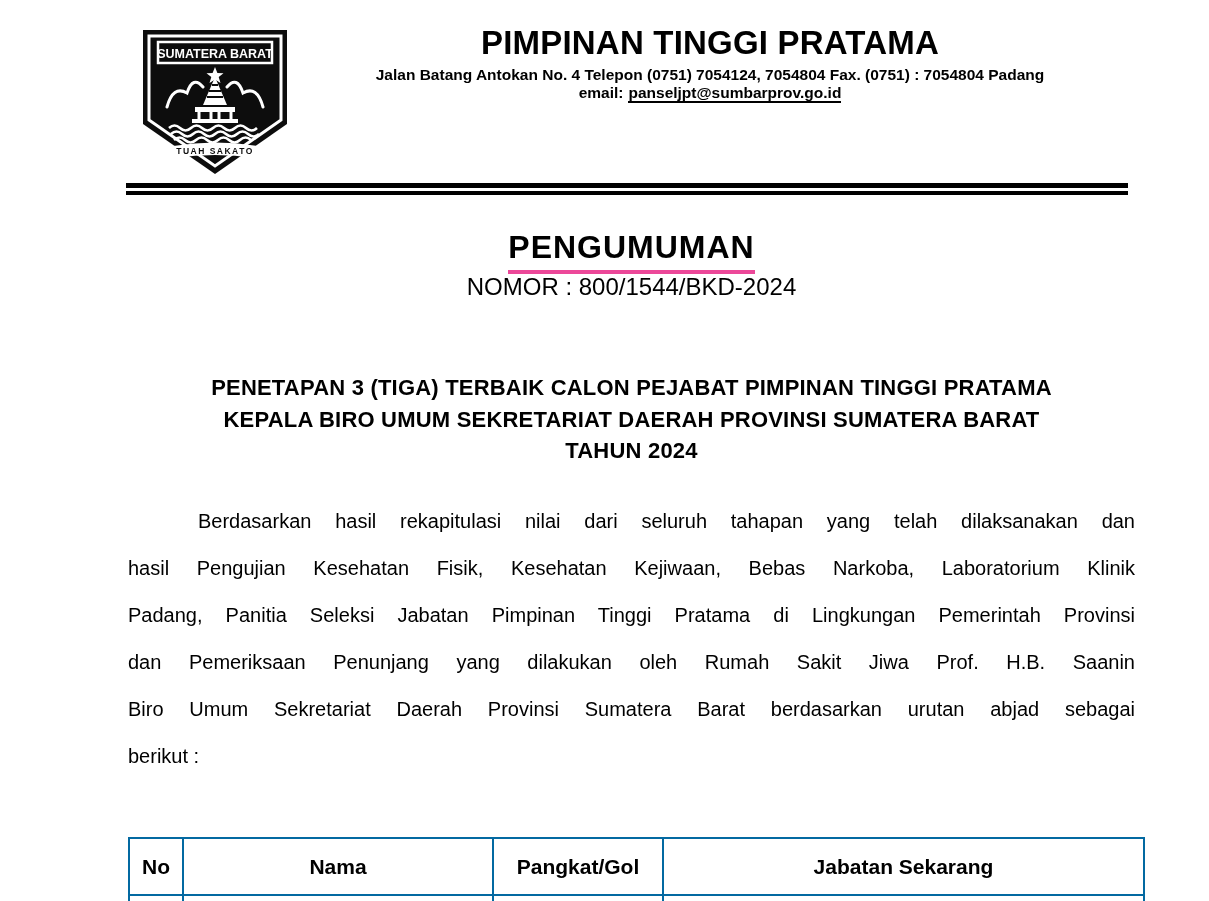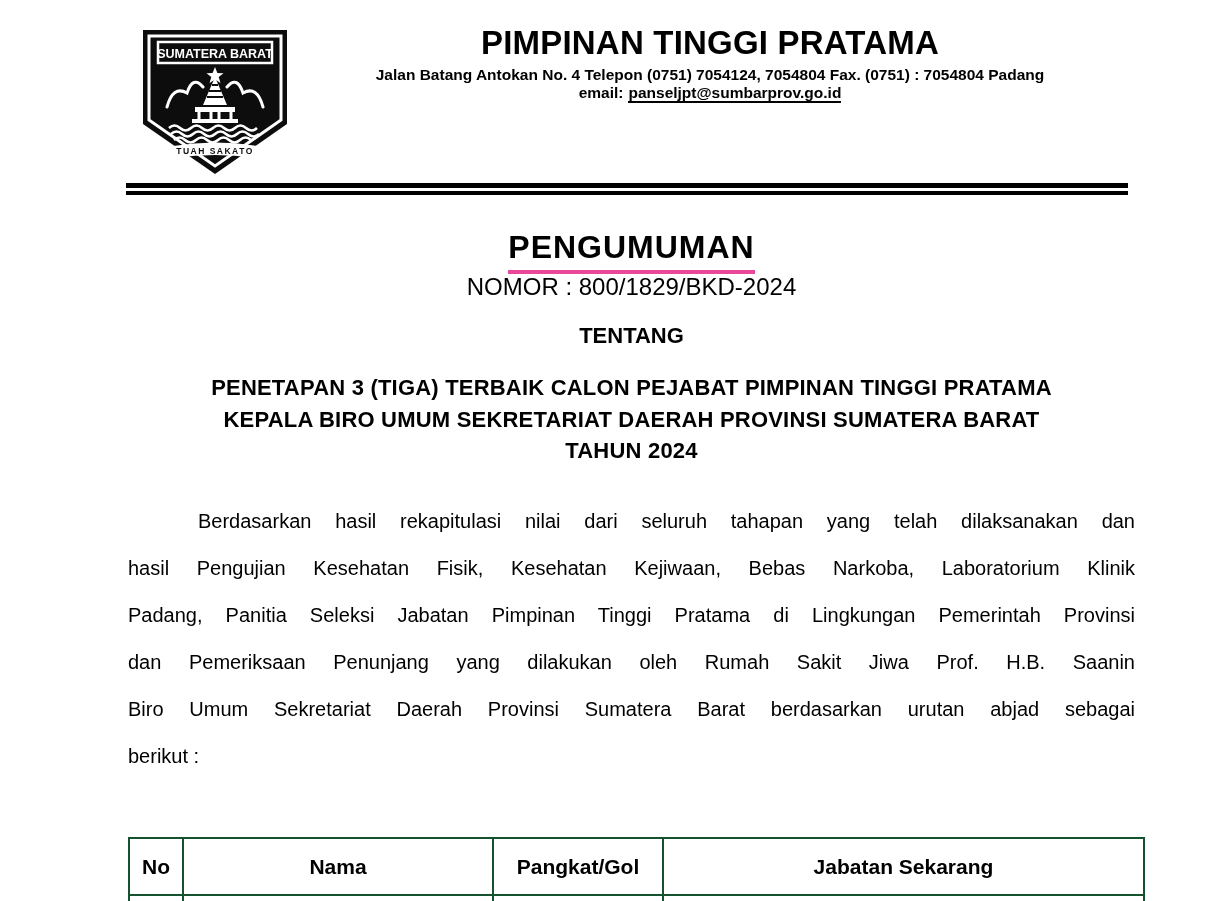--- a/index.html
+++ b/index.html
@@ -111,21 +111,21 @@
   
   .cand-table {
     position: absolute;
     left: 128px;
     top: 837px;
     width: 1007px;
     border-collapse: collapse;
     table-layout: fixed;
   }
   .cand-table th, .cand-table td {
-    border: 2px solid #14532d;
+    border: 2px solid #0369a1;
     font-size: 21px;
     font-weight: bold;
     text-align: center;
     vertical-align: middle;
     padding: 0;
   }
   .cand-table th { height: 55px; }
   .cand-table td { height: 60px; }
   .col-no  { width: 52px; }
   .col-nama { width: 308px; }
@@ -174,24 +174,21 @@
       <span class="email-label">email:</span><span class="email-addr">panseljpt@sumbarprov.go.id</span>
     </div>
   </div>
 
   <div class="double-rule"></div>
 
   <div class="content c-center pengumuman-wrap">
     <span class="pengumuman">PENGUMUMAN</span>
   </div>
   <div class="content c-center nomor-wrap">
-    <span class="nomor">NOMOR : 800/1829/BKD-2024</span>
-  </div>
-  <div class="content c-center tentang-wrap">
-    <span class="tentang">TENTANG</span>
+    <span class="nomor">NOMOR : 800/1544/BKD-2024</span>
   </div>
   <div class="content c-center subject-wrap">
     <div class="subject-line">PENETAPAN 3 (TIGA) TERBAIK CALON PEJABAT PIMPINAN TINGGI PRATAMA</div>
     <div class="subject-line">KEPALA BIRO UMUM SEKRETARIAT DAERAH PROVINSI SUMATERA BARAT</div>
     <div class="subject-line">TAHUN 2024</div>
   </div>
 
   <div class="content body-wrap">
     <div class="pline pline-first">Berdasarkan hasil rekapitulasi nilai dari seluruh tahapan yang telah dilaksanakan dan</div>
     <div class="pline">hasil Pengujian Kesehatan Fisik, Kesehatan Kejiwaan, Bebas Narkoba, Laboratorium Klinik</div>

